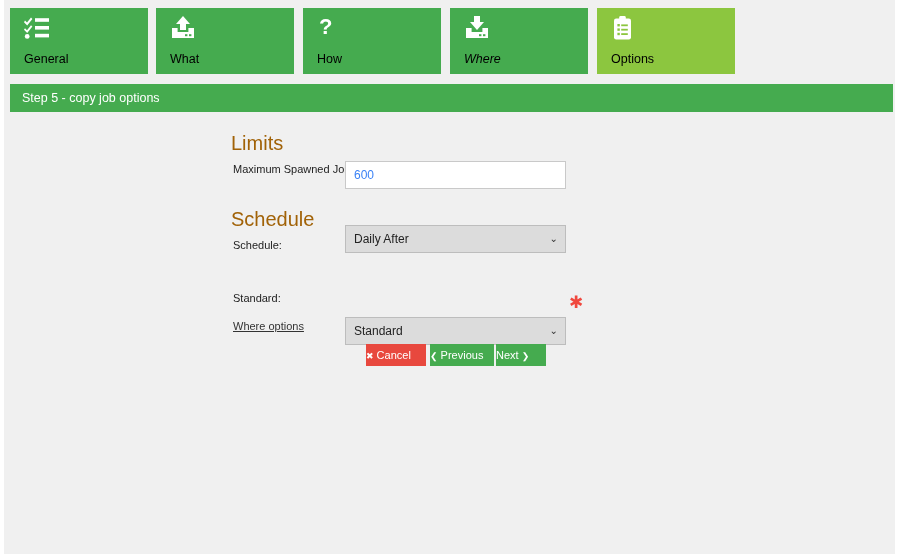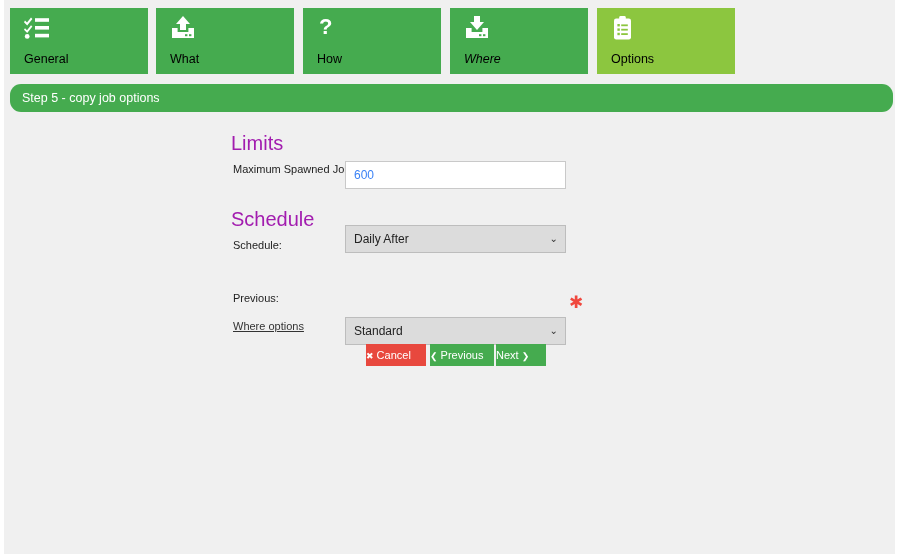--- a/index.html
+++ b/index.html
@@ -69,37 +69,36 @@
     left: 6px;
     top: 84px;
     width: 883px;
     height: 28px;
     background: #45ab4f;
     color: #ffffff;
     font-size: 12.5px;
     line-height: 28px;
     box-sizing: border-box;
     padding-left: 12px;
-    border-radius: 11px;
   }
 
   
   #form {
     position: absolute;
     left: 0;
     top: 112px;
     width: 891px;
     height: 442px;
   }
   .heading {
     position: absolute;
     left: 227px;
     font-size: 20px;
     font-weight: normal;
-    color: #a21caf;
+    color: #a16207;
     margin: 0;
     line-height: 24px;
   }
   .flabel {
     position: absolute;
     left: 229px;
     font-size: 11px;
     color: #222222;
     line-height: 14px;
   }
@@ -268,21 +267,21 @@
 
     <h2 class="heading" style="top:95px;">Schedule</h2>
 
     <label class="flabel" style="top:126px;">Schedule:</label>
     <div class="fctl selectbox" style="top:113px;">
       <span>Daily After</span>
       <span class="chev">⌄</span>
     </div>
 
 
-    <label class="flabel" style="top:179px;">Previous:</label>
+    <label class="flabel" style="top:179px;">Standard:</label>
     <div class="fctl selectbox" style="top:177px;">
       <span>Standard</span>
       <span class="chev">⌄</span>
     </div>
     <span class="req-star" style="top:182px;">✱</span>
 
     <a class="linktext" style="top:207px;">Where options</a>
 
     <div id="actions">
       <button class="btn btn-cancel"><span class="gl">✖</span> <span>Cancel</span></button>

